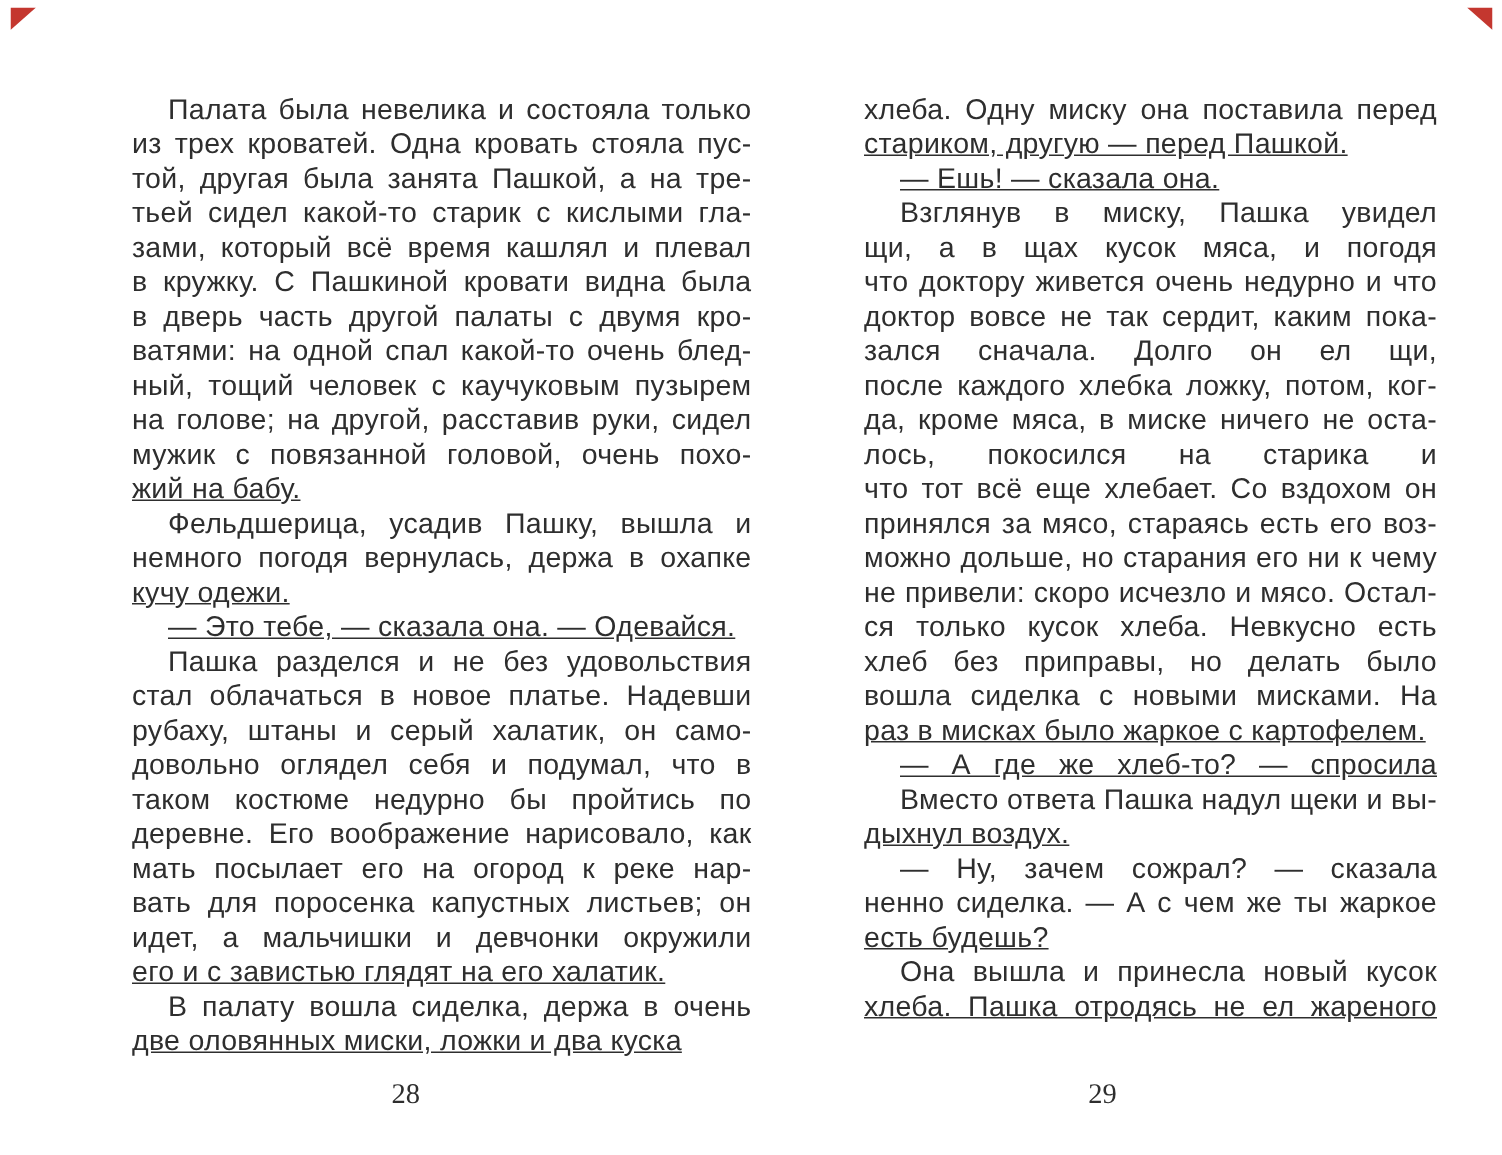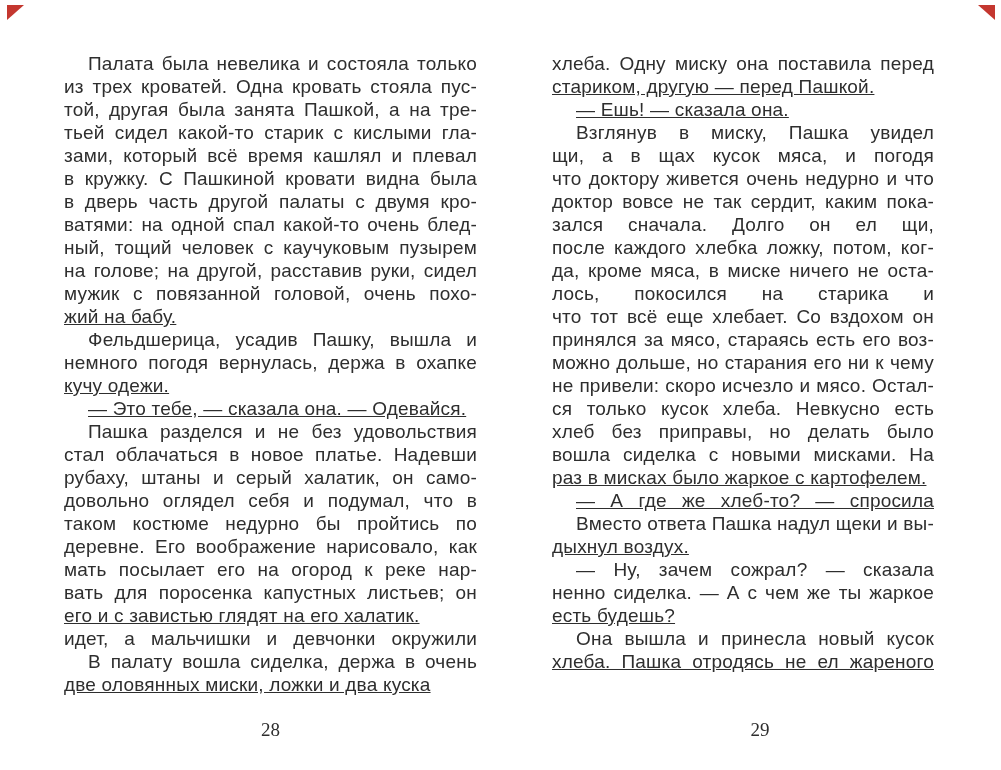--- a/index.html
+++ b/index.html
@@ -10,21 +10,22 @@
   body {
     width: 1001px;
     height: 770px;
     position: relative;
     overflow: hidden;
     font-family: "Liberation Sans", sans-serif;
     color: #2e2e2e;
   }
   .column {
     position: absolute;
-    top: 52px;
+    top: 62px;
+    margin-left: 24px;
   }
   #left-column  { left: 64px;  width: 413px; }
   #right-column { left: 552px; width: 382px; }
   .line {
     font-size: 19px;
     line-height: 23px;
     height: 23px;
     overflow: hidden;
     text-align: justify;
     text-align-last: justify;
@@ -34,21 +35,21 @@
   .line.indent   { text-indent: 24px; }
   .page-number {
     position: absolute;
     top: 719px;
     font-size: 19px;
     text-align: center;
     color: #2e2e2e;
     font-family: Liberation Serif, serif;
   }
   #left-page-number  { left: 64px;  width: 413px; }
-  #right-page-number { left: 569px; width: 382px; text-align: center; }
+  #right-page-number { left: 544px; width: 382px; text-align: center; }
   .corner-mark {
     position: absolute;
     top: 5px;
     width: 17px;
     height: 15px;
   }
   #corner-mark-left  { left: 7px; }
   #corner-mark-right { left: 978px; }
 </style>
 </head>
@@ -79,22 +80,22 @@
     <div class="line para-end">кучу одежи.</div>
     <div class="line para-end indent">— Это тебе, — сказала она. — Одевайся.</div>
     <div class="line indent">Пашка разделся и не без удовольствия</div>
     <div class="line">стал облачаться в новое платье. Надевши</div>
     <div class="line">рубаху, штаны и серый халатик, он само-</div>
     <div class="line">довольно оглядел себя и подумал, что в</div>
     <div class="line">таком костюме недурно бы пройтись по</div>
     <div class="line">деревне. Его воображение нарисовало, как</div>
     <div class="line">мать посылает его на огород к реке нар-</div>
     <div class="line">вать для поросенка капустных листьев; он</div>
+    <div class="line">идет, а мальчишки и девчонки окружили</div>
     <div class="line para-end">его и с завистью глядят на его халатик.</div>
-    <div class="line">идет, а мальчишки и девчонки окружили</div>
     <div class="line indent">В палату вошла сиделка, держа в очень</div>
     <div class="line para-end">две оловянных миски, ложки и два куска</div>
   </div>
 
 <div class="column" id="right-column">
     <div class="line">хлеба. Одну миску она поставила перед</div>
     <div class="line para-end">стариком, другую — перед Пашкой.</div>
     <div class="line para-end indent">— Ешь! — сказала она.</div>
     <div class="line indent">Взглянув в миску, Пашка увидел жирные</div>
     <div class="line">щи, а в щах кусок мяса, и погодя подумал,</div>

